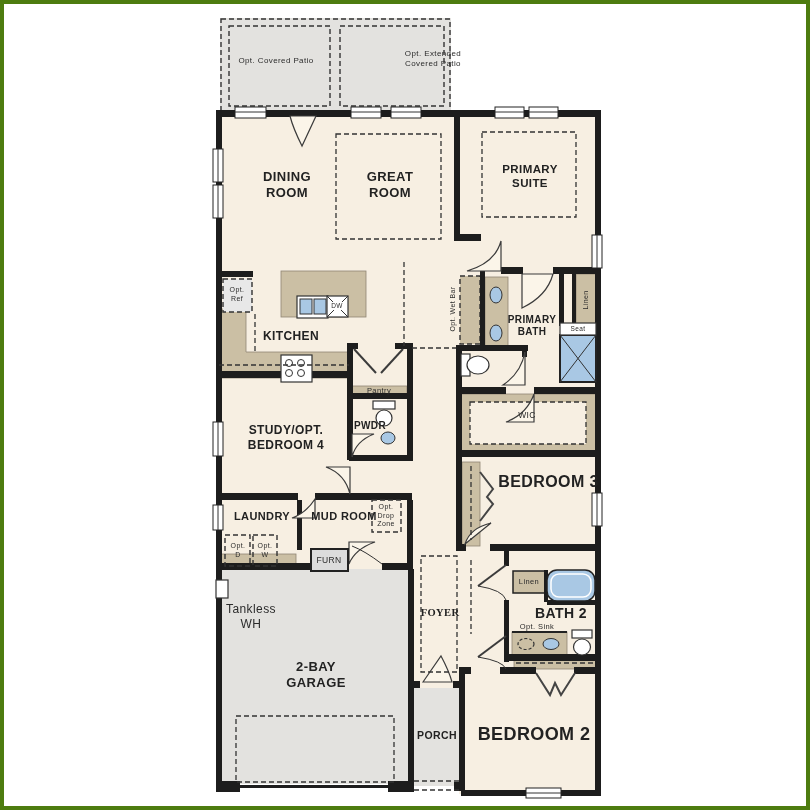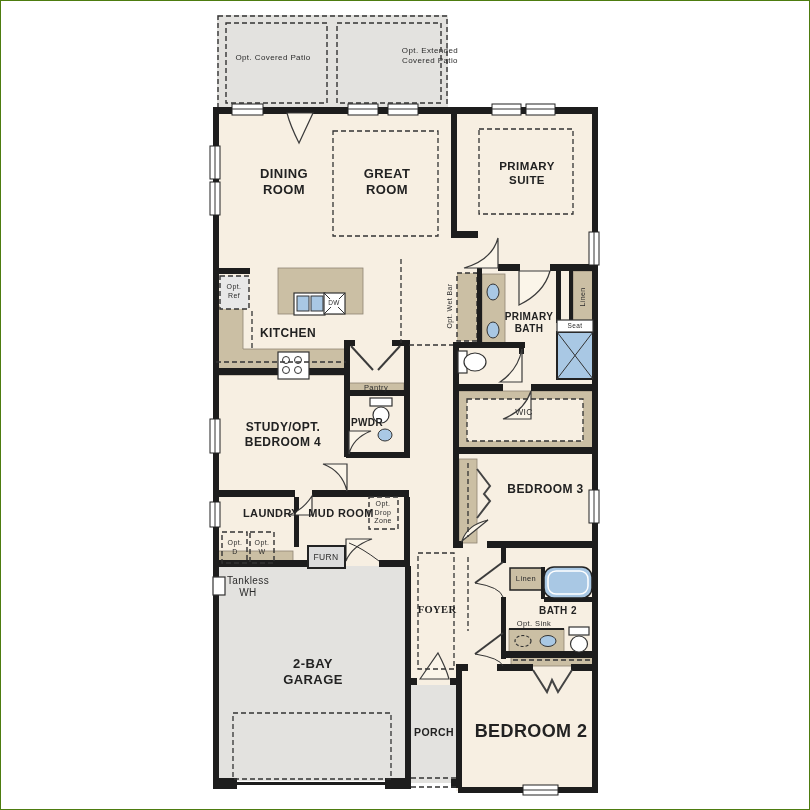--- a/index.html
+++ b/index.html
@@ -1,17 +1,17 @@
 <!DOCTYPE html>
 <html style="--cream: #f7efe2; --tan: #cbbfa4; --gray: #e3e2df; --wall: #1d1d1d; --blue: #a9c8e4;"><head>
 <meta charset="utf-8">
 <style>
   html,body{margin:0;padding:0;background:#fff;}
   #canvas{position:relative;width:810px;height:810px;background:#fff;overflow:hidden;
-          font-family:"Liberation Sans",sans-serif;box-sizing:border-box;border:1px solid #4d7c0f;}
+          font-family:"Liberation Sans",sans-serif;box-sizing:border-box;border:4px solid #4d7c0f;}
   svg{position:absolute;left:0;top:0;}
   .wall{fill:var(--wall);}
   .win{fill:#fff;stroke:#222;stroke-width:1;}
   .tan{fill:var(--tan);stroke:#8f8674;stroke-width:.8;}
   .cream{fill:var(--cream);}
   .gray{fill:var(--gray);}
   .blue{fill:var(--blue);stroke:#333;stroke-width:1;}
   .wht{fill:#fff;stroke:#333;stroke-width:1.2;}
   .door{fill:#fbf5e9;stroke:#3b3b3b;stroke-width:1.2;}
   .dash{fill:none;stroke:#333;stroke-width:1.3;stroke-dasharray:5 3;}
@@ -277,35 +277,35 @@
 <div class="lbl" style="left:375px;top:387px;font-size:7.5px;">Pantry</div>
 <div class="lbl vert" style="left:449px;top:305px;font-size:7px;">Opt. Wet Bar</div>
 <div class="lbl b" style="left:528px;top:322px;font-size:10px;">PRIMARY
 BATH</div>
 <div class="lbl vert" style="left:582px;top:296px;font-size:7px;">Linen</div>
 <div class="lbl" style="left:574px;top:325px;font-size:6.5px;">Seat</div>
 <div class="lbl" style="left:523px;top:411px;font-size:8.5px;">WIC</div>
 <div class="lbl b" style="left:282px;top:434px;font-size:12px;">STUDY/OPT.
 BEDROOM 4</div>
 <div class="lbl b" style="left:366px;top:422px;font-size:10px;">PWDR</div>
-<div class="lbl b" style="left:538px;top:488px;font-size:12px;padding-left:13px;">BEDROOM 3</div>
-<div class="lbl b" style="left:258px;top:513px;font-size:11px;margin-left:12px;">LAUNDRY</div>
+<div class="lbl b" style="left:538px;top:478px;font-size:16px;padding-left:13px;">BEDROOM 3</div>
+<div class="lbl b" style="left:258px;top:513px;font-size:11px;">LAUNDRY</div>
 <div class="lbl" style="left:234px;top:547px;font-size:7px;">Opt.
 D</div>
 <div class="lbl" style="left:261px;top:547px;font-size:7px;">Opt.
 W</div>
 <div class="lbl b" style="left:340px;top:513px;font-size:11px;">MUD ROOM</div>
 <div class="lbl" style="left:382px;top:512px;font-size:7px;">Opt.
 Drop
 Zone</div>
 <div class="lbl" style="left:325px;top:556px;font-size:8.5px;">FURN</div>
-<div class="lbl" style="left:247px;top:586px;font-size:10px;">Tankless
+<div class="lbl" style="left:247px;top:613px;font-size:12px;">Tankless
 WH</div>
 <div class="lbl b" style="left:312px;top:671px;font-size:13px;">2-BAY
 GARAGE</div>
 <div class="lbl b" style="left:436px;top:609px;font-size:10.5px;font-family:Liberation Serif, serif;">FOYER</div>
 <div class="lbl b" style="left:433px;top:731px;font-size:10.5px;">PORCH</div>
-<div class="lbl b" style="left:557px;top:610px;font-size:10px;">BATH 2</div>
+<div class="lbl b" style="left:557px;top:610px;font-size:14px;">BATH 2</div>
 <div class="lbl" style="left:525px;top:578px;font-size:7.5px;">Linen</div>
 <div class="lbl" style="left:533px;top:623px;font-size:7.5px;">Opt. Sink</div>
 <div class="lbl b" style="left:530px;top:731px;font-size:18px;">BEDROOM 2</div>
 
 </div>
 
 </body></html>

